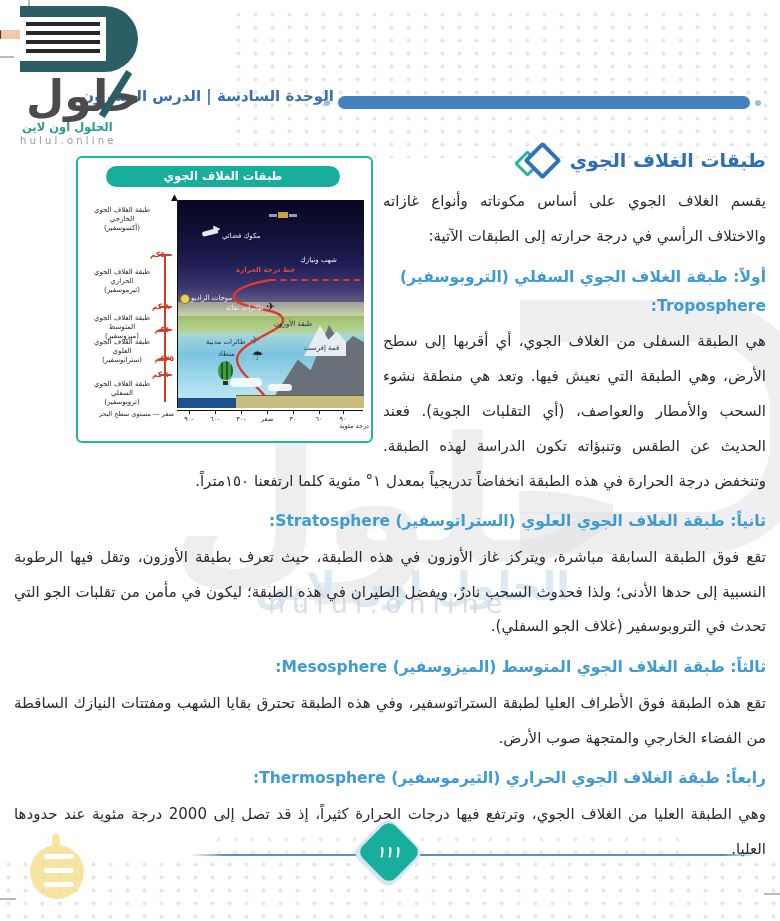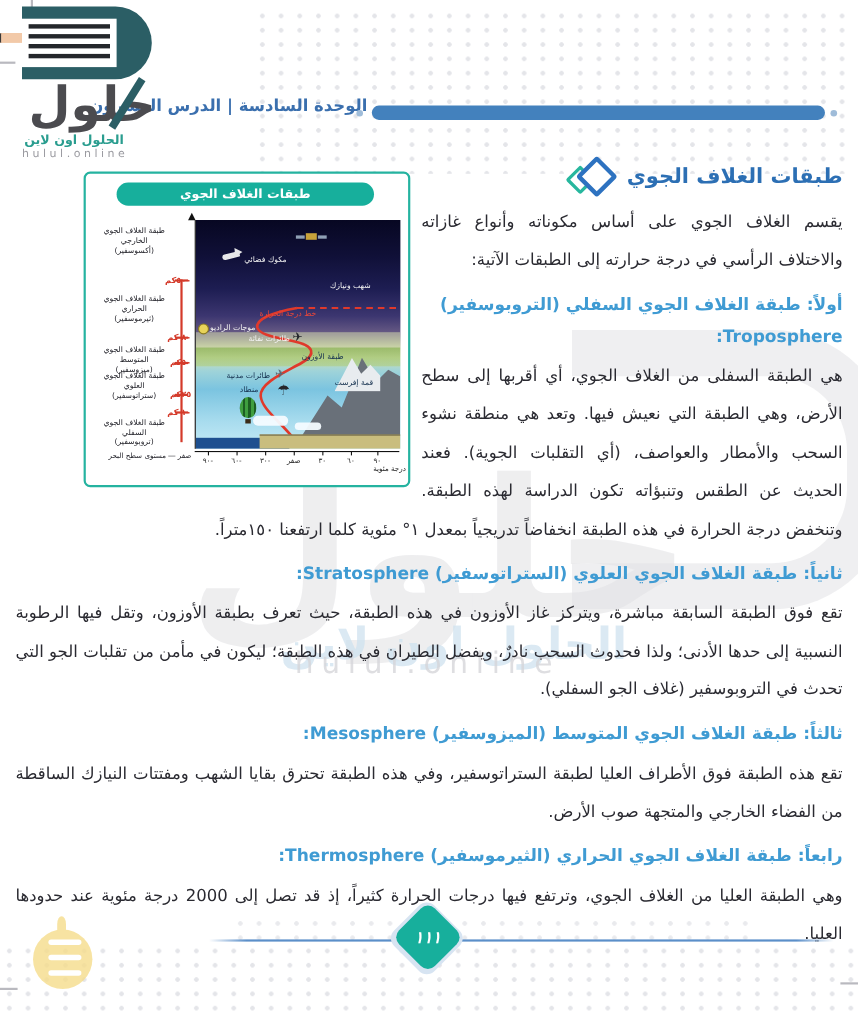--- a/index.html
+++ b/index.html
@@ -58,21 +58,21 @@
   .gline{position:absolute;right:10px;width:1.6px;background:#d43a2a;}
   .gtick{position:absolute;right:5px;width:12px;height:1.6px;background:#d43a2a;}
   .gzero{position:absolute;right:2px;bottom:16px;color:#23232a;font-size:6.5px;white-space:nowrap;}
 
   
   .sky{position:absolute;left:95px;top:6px;width:186px;height:208px;overflow:hidden;border-left:1.5px solid #111;
        background:linear-gradient(to bottom,#070722 0%,#101038 16%,#1d1d52 30%,#3c3670 42%,#6a5d86 50%,#b9c49c 56%,#cfe0b2 60%,#9fd3d9 66%,#7bc4e0 74%,#a8dcee 88%,#c6ebf6 100%);}
   .axis-arrow{position:absolute;left:89px;top:-2px;font-size:9px;color:#111;z-index:3;}
   .sky .lbl{position:absolute;font-size:7px;color:#f2f2f2;white-space:nowrap;direction:rtl;}
   .lbl-dark{color:#15314f !important;font-weight:normal;}
-  .lbl-red{color:#e8473a !important;font-weight:normal;margin-top:15px;}
+  .lbl-red{color:#e8473a !important;font-weight:bold;}
   .ozone-band{position:absolute;left:0;top:116px;width:100%;height:17px;background:linear-gradient(to bottom,rgba(146,185,92,.75),rgba(176,205,120,.55));}
   .pale-band{position:absolute;left:0;top:102px;width:100%;height:14px;background:rgba(222,232,178,.5);}
   .sea{position:absolute;left:0;bottom:0;width:85px;height:10px;background:#1e4f8f;}
   .ground{position:absolute;left:58px;bottom:0;width:128px;height:12px;background:#c9bd7e;border-top:1px solid #6b6342;}
   .mountain{position:absolute;right:0;bottom:8px;width:92px;height:78px;background:#697079;clip-path:polygon(0 100%,28% 48%,42% 62%,62% 4%,76% 32%,88% 18%,100% 26%,100% 100%);}
   .snow{position:absolute;right:18px;bottom:52px;width:42px;height:34px;background:#e8ecef;clip-path:polygon(0 100%,38% 10%,58% 52%,78% 28%,100% 58%,100% 100%);}
   .cloud{position:absolute;background:#f4fbff;border-radius:10px;opacity:.95;}
   .balloon{position:absolute;width:15px;height:19px;border-radius:50% 50% 46% 46%;background:repeating-linear-gradient(90deg,#3f9e3f 0 2.5px,#1c5e22 2.5px 5px);}
   .balloon:after{content:"";position:absolute;left:5px;bottom:-5px;width:5px;height:4px;background:#3a2c18;}
   .chute{position:absolute;font-size:13px;color:#26262a;}

